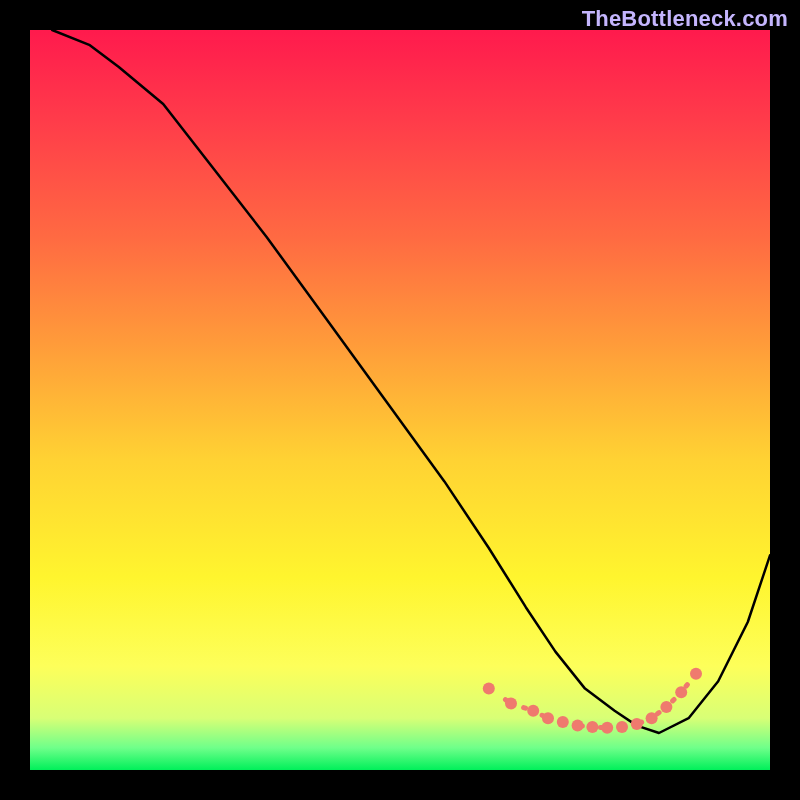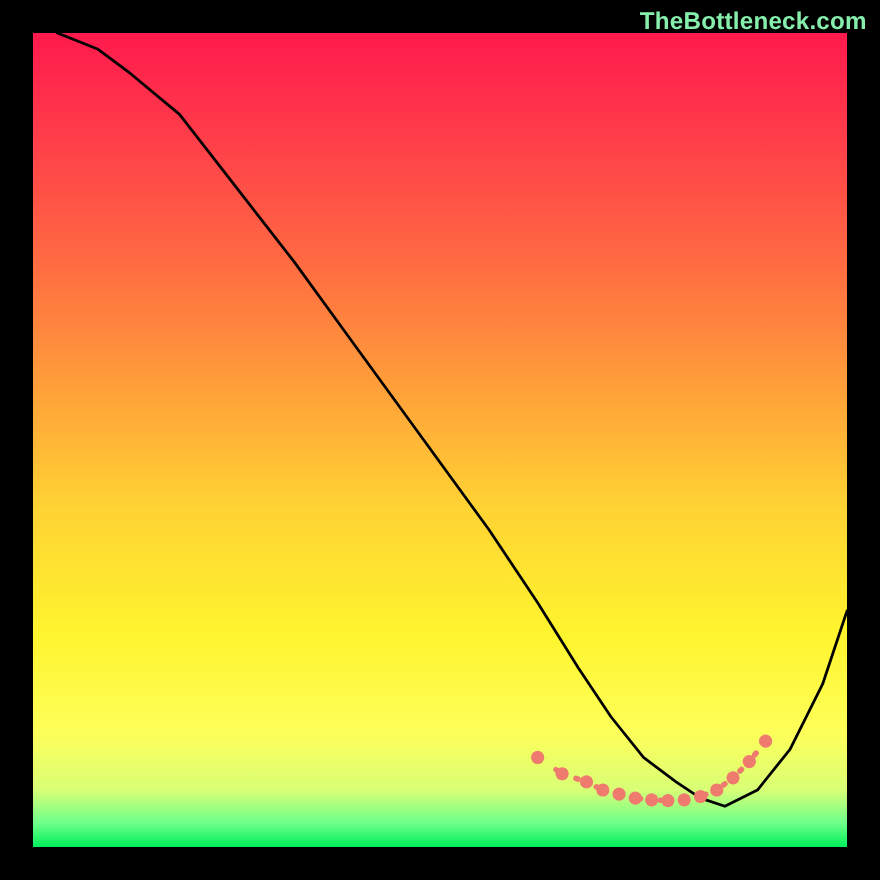--- a/index.html
+++ b/index.html
@@ -28,21 +28,21 @@
       #6fff8a 97%,
       #00f05a 100%);
   }
   .watermark {
     position: absolute;
     top: 6px;
     right: 12px;
     font-family: Arial, Helvetica, sans-serif;
     font-size: 22px;
     font-weight: 600;
-    color: #86efac;
+    color: #c4b5fd;
     letter-spacing: 0.2px;
     user-select: none;
   }
   svg.curve {
     position: absolute;
     left: 0; top: 0;
     width: 100%; height: 100%;
     pointer-events: none;
   }
 </style>

